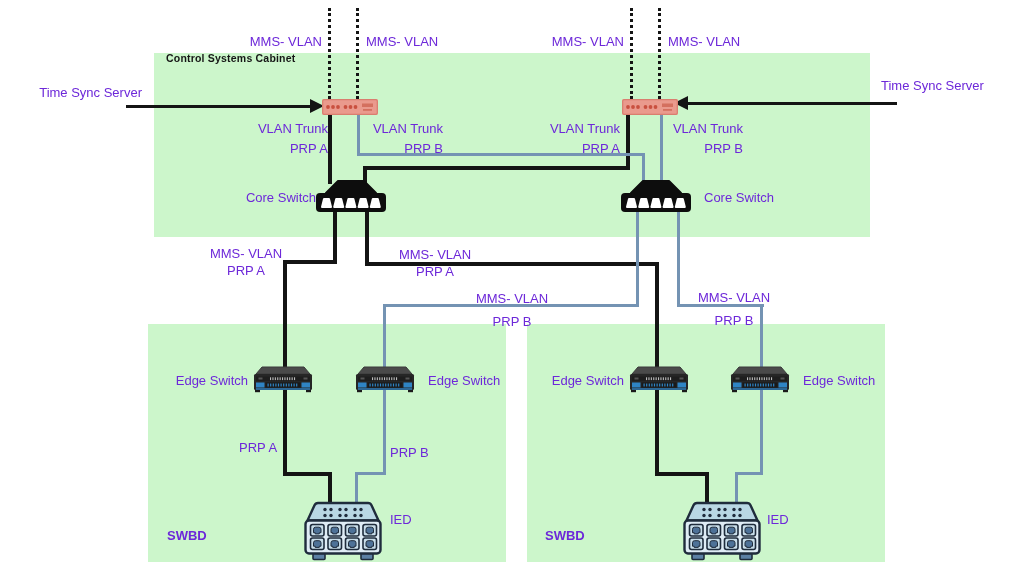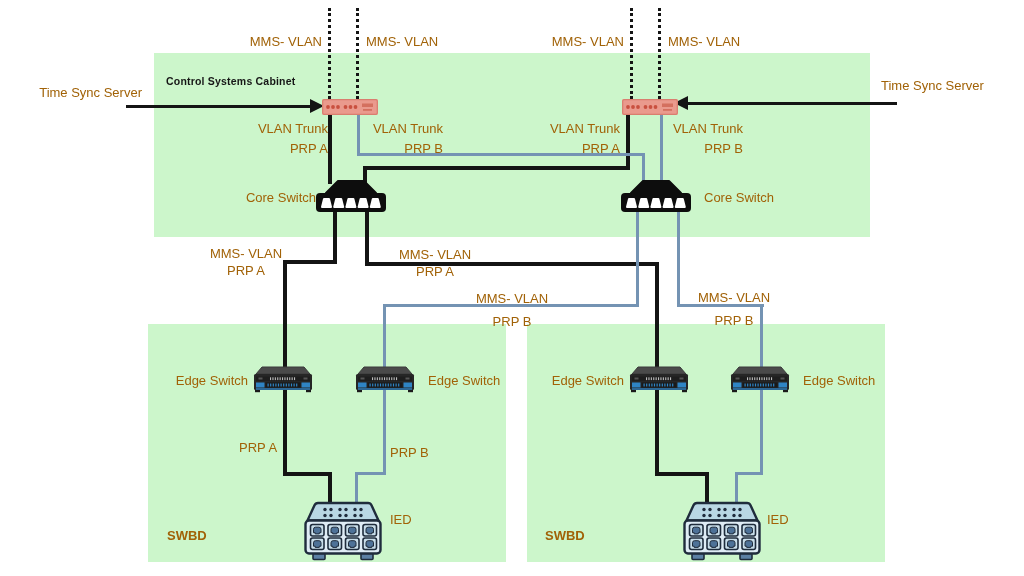--- a/index.html
+++ b/index.html
@@ -1,21 +1,21 @@
 <!DOCTYPE html>
 <html><head>
 <meta charset="utf-8">
 <style>
   html,body{margin:0;padding:0;background:#fff;}
   #canvas{
     position:relative;width:1024px;height:576px;background:#ffffff;overflow:hidden;
     font-family:"Liberation Sans",sans-serif;color:#232323;
   }
   .box{position:absolute;background:#ccf6cb;}
-  .lbl{position:absolute;font-size:13px;line-height:15px;white-space:nowrap;color:#a16207;}
+  .lbl{position:absolute;font-size:13px;line-height:15px;white-space:nowrap;color:#6d28d9;}
   .two{line-height:20px;}
   .mms{line-height:17px;}
   .mmsb{line-height:23px;}
   .ctr{text-align:center;}
   .rgt{text-align:right;}
   .bold{font-weight:bold;}
   .cab{font-size:10.5px;color:#161616;letter-spacing:.2px;}
   .hline,.vline{position:absolute;}
   .blk{background:#141414;}
   .blu{background:#7493b3;}
@@ -347,21 +347,21 @@
     <use href="#iedport" x="9.5" y="27.5"></use>
       <use href="#iedport" x="27" y="27.5"></use>
       <use href="#iedport" x="44.5" y="27.5"></use>
       <use href="#iedport" x="62" y="27.5"></use>
     <use href="#iedport" x="9.5" y="41"></use>
       <use href="#iedport" x="27" y="41"></use>
       <use href="#iedport" x="44.5" y="41"></use>
       <use href="#iedport" x="62" y="41"></use>
   </svg>
 
-  <div class="lbl cab bold" style="left:166px;top:74px;">Control Systems Cabinet</div>
+  <div class="lbl cab bold" style="left:166px;top:51px;">Control Systems Cabinet</div>
 
   <div class="lbl rgt" style="left:32px;top:85px;width:110px;">Time Sync Server</div>
   <div class="lbl" style="left:881px;top:78px;width:115px;">Time Sync Server</div>
 
   <div class="lbl rgt" style="left:222px;top:34px;width:100px;">MMS- VLAN</div>
   <div class="lbl" style="left:366px;top:34px;width:100px;">MMS- VLAN</div>
   <div class="lbl rgt" style="left:524px;top:34px;width:100px;">MMS- VLAN</div>
   <div class="lbl" style="left:668px;top:34px;width:100px;">MMS- VLAN</div>
 
   <div class="lbl two rgt" style="left:252px;top:119px;width:76px;">

